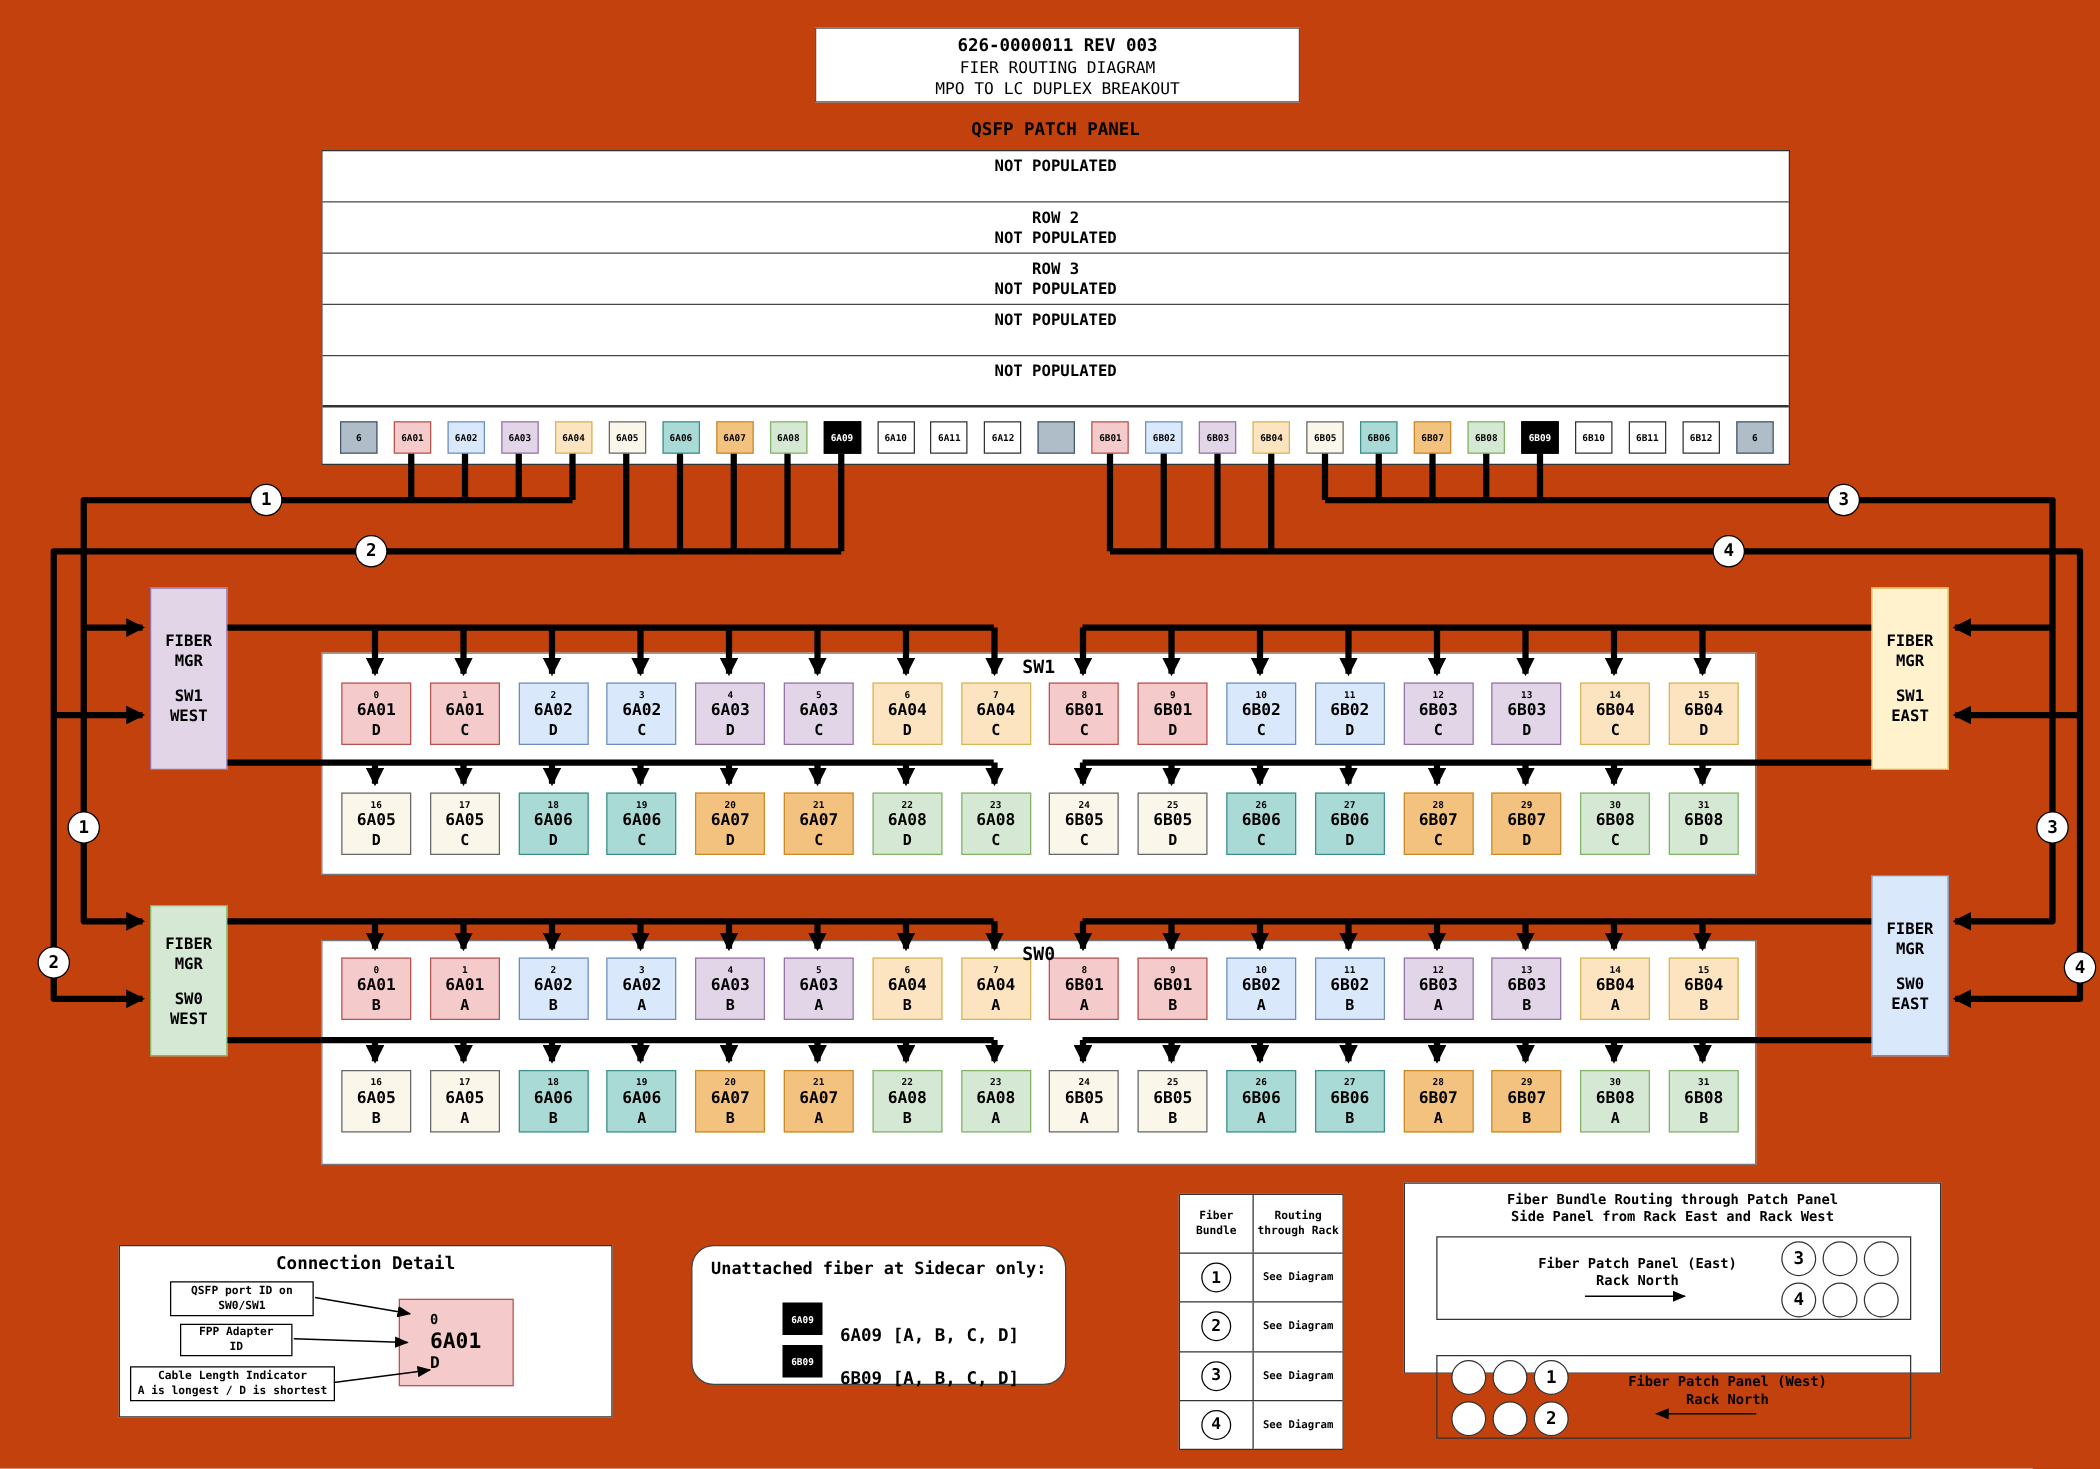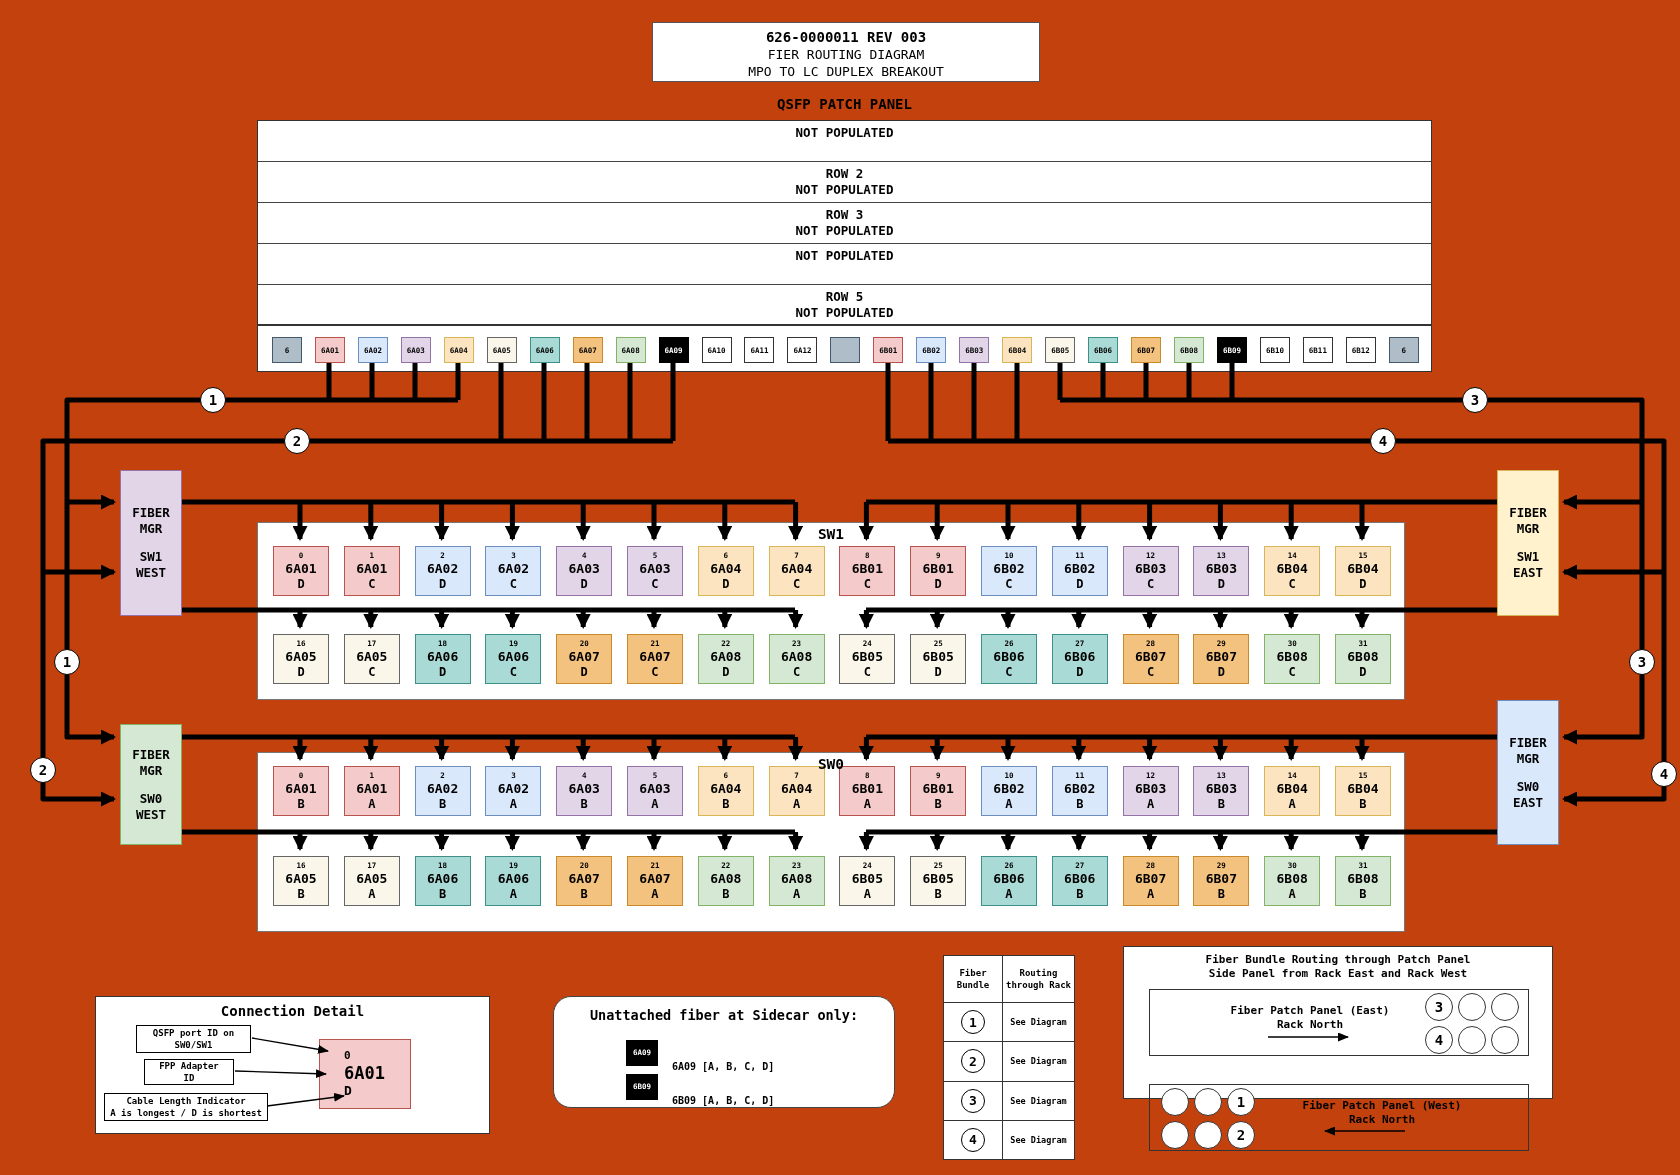--- a/index.html
+++ b/index.html
@@ -52,27 +52,27 @@
     font-size:9px;font-weight:bold;line-height:12px;display:flex;flex-direction:column;justify-content:center;box-sizing:border-box;}
   #co-1{left:40px;top:28px;width:115px;height:28px;}
   #co-2{left:48px;top:62px;width:90px;height:26px;}
   #co-3{left:8px;top:96px;width:164px;height:28px;}
   #conn-sample{position:absolute;left:223px;top:42px;width:92px;height:70px;box-sizing:border-box;
     padding-left:24px;display:flex;flex-direction:column;justify-content:center;}
   #conn-sample .s1{font-weight:bold;font-size:11px;line-height:14px;}
   #conn-sample .s2{font-weight:bold;font-size:17px;line-height:20px;}
   #conn-sample .s3{font-weight:bold;font-size:13px;line-height:16px;}
   
-  #unatt-box{left:553px;top:996px;width:342px;height:112px;border-radius:18px;border-color:#444;}
+  #unatt-box{left:553px;top:996px;width:300px;height:112px;border-radius:18px;border-color:#444;}
   #unatt-title{position:absolute;left:0;top:10px;width:100%;text-align:center;font-weight:bold;font-size:13.5px;}
   .uitem{position:absolute;left:72px;display:flex;align-items:center;}
   #ui-0{top:36px;} #ui-1{top:70px;}
   .uchip{width:32px;height:26px;background:#000;color:#fff;font-size:7.5px;font-weight:bold;
     display:flex;align-items:center;justify-content:center;margin-right:14px;}
-  .utext{font-weight:bold;font-size:10px;margin-top:28px;}
+  .utext{font-weight:bold;font-size:14px;margin-top:28px;}
   
   #btable{left:943px;top:955px;width:132px;height:205px;display:flex;flex-direction:column;}
   .btr{display:flex;border-bottom:1px solid #333;flex:1;}
   .btr:last-child{border-bottom:none;}
   .btc1{width:58px;border-right:1px solid #333;display:flex;align-items:center;justify-content:center;flex-direction:column;}
   .btc2{flex:1;display:flex;align-items:center;justify-content:center;flex-direction:column;}
   .bth{font-size:9px;font-weight:bold;line-height:12px;text-align:center;}
   .btnum{width:24px;height:24px;border-radius:50%;border:1.3px solid #000;display:flex;align-items:center;
     justify-content:center;font-weight:bold;font-size:13px;box-sizing:border-box;}
   .btsee{font-size:8.5px;font-weight:bold;}
@@ -223,21 +223,20 @@
           <div class="rs">NOT POPULATED</div>
         </div>
         <div class="pprow">
           <div class="rn">ROW 3</div>
           <div class="rs">NOT POPULATED</div>
         </div>
         <div class="pprow">
           <div class="rs">NOT POPULATED</div>
         </div>
         <div class="pprow">
-          <div class="rn">ROW 5</div>
           <div class="rs">NOT POPULATED</div>
         </div>
       </div>
     <div id="patch-ports">
         <div class="pport" style="background: rgb(174, 189, 200); border-color: rgb(68, 87, 107);">6</div>
         <div class="pport" style="background: rgb(244, 203, 202); border-color: rgb(184, 84, 80);">6A01</div>
         <div class="pport" style="background: rgb(218, 232, 252); border-color: rgb(108, 142, 191);">6A02</div>
         <div class="pport" style="background: rgb(225, 213, 231); border-color: rgb(150, 115, 166);">6A03</div>
         <div class="pport" style="background: rgb(251, 228, 191); border-color: rgb(214, 182, 86);">6A04</div>
         <div class="pport" style="background: rgb(250, 246, 233); border-color: rgb(102, 102, 102);">6A05</div>

